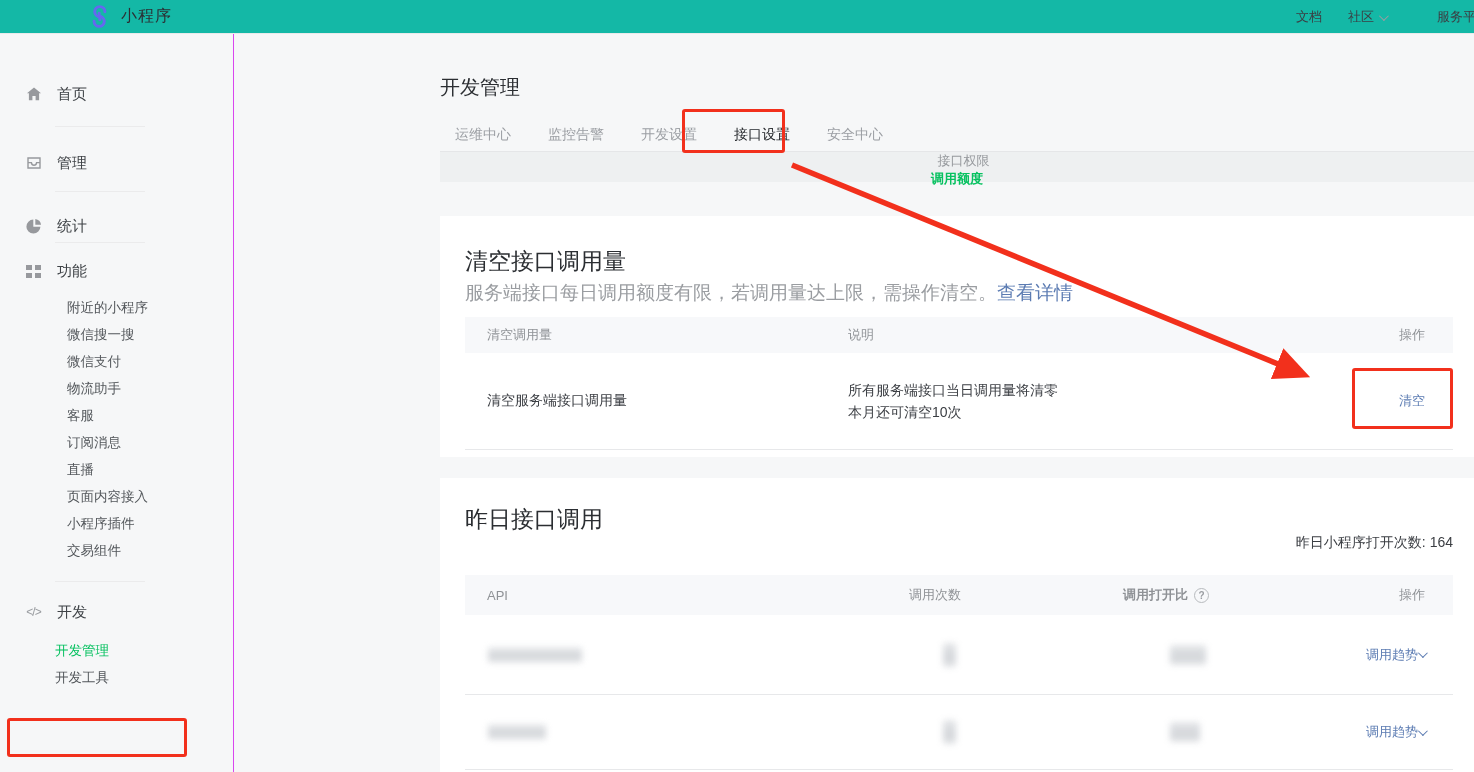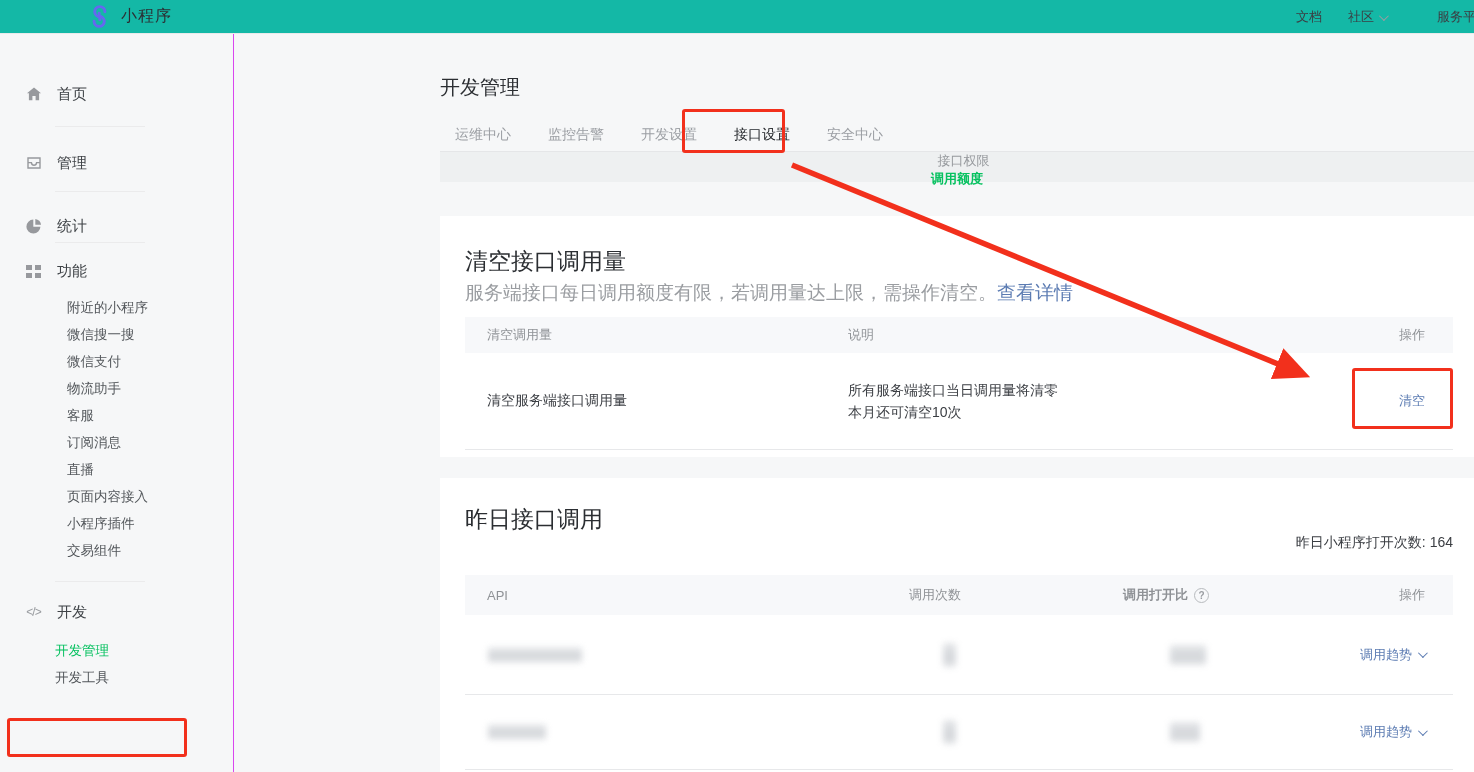--- a/index.html
+++ b/index.html
@@ -66,21 +66,21 @@
   .cell.body { font-size:14px; color:#3b3e43; }
   .c1 { left:22px; } .t1-c2 { left:383px; } .ops { right:28px; text-align:right; }
   .t2-c2 { left:444px; } .t2-c3 { left:658px; display:flex; align-items:center; gap:6px;font-weight:bold; }
   .card1 .trow1 { top:137px; height:97px; border-bottom:1px solid #e7e8ea; }
   .card2 .trow1 { top:137px; height:80px; border-bottom:1px solid #e7e8ea; }
   .card2 .trow2 { top:217px; height:75px; border-bottom:1px solid #e7e8ea; }
   .desc-cell { line-height:22px; }
   .help-icon { width:15px; height:15px; border:1px solid #b8bbbe; border-radius:50%;
                display:inline-flex; align-items:center; justify-content:center;
                font-size:10px; color:#9a9da1; cursor:pointer; }
-  .trend-link { display:inline-flex; align-items:center; gap:6px; font-size:13px; }
+  .trend-link { display:inline-flex; align-items:center; font-size:13px; }
   .trend-link .caret-down { border-color:var(--link-blue,#5b7bb2); }
   .blur-block { position:absolute; top:50%; transform:translateY(-50%);
                 background:linear-gradient(180deg,#e2e4e7 0%,#cfd2d6 60%,#dfe1e4 100%);
                 border-radius:2px; filter:blur(3px); opacity:.9; }
   
   .anno-box { position:absolute; border:3px solid var(--annotation-red,#f2301c); border-radius:3px; z-index:9; pointer-events:none; }
   .anno-tab  { left:682px; top:109px; width:103px; height:44px; }
   .anno-clear{ left:1352px; top:368px; width:101px; height:61px; }
   .anno-side { left:7px; top:718px; width:180px; height:39px; }
   .anno-arrow { position:absolute; left:780px; top:155px; z-index:9; pointer-events:none; }

